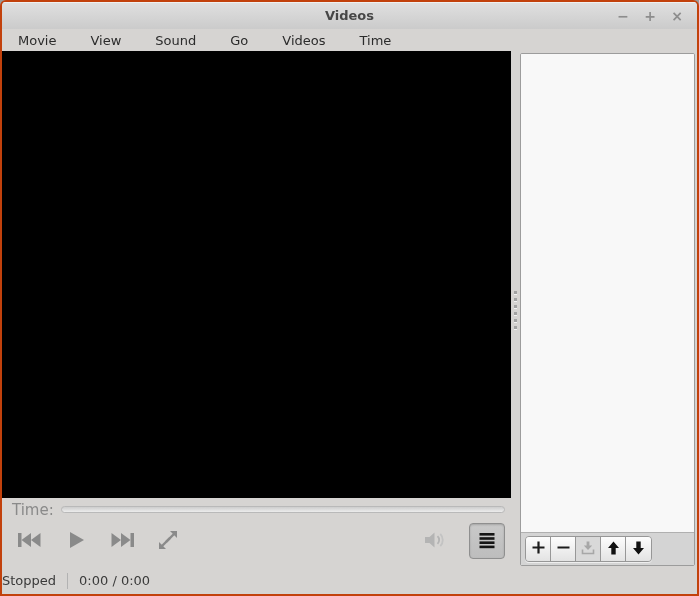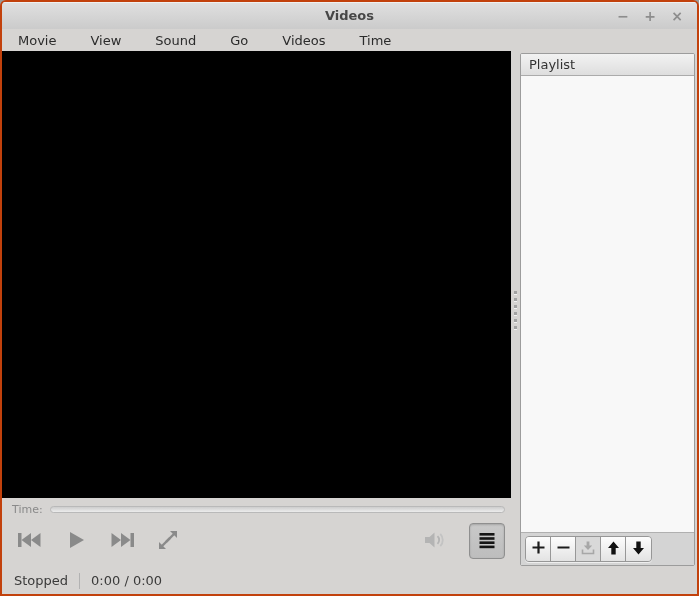--- a/index.html
+++ b/index.html
@@ -42,21 +42,21 @@
   }
   .menu-item { font-size:13px; color:#2b2b2b; padding:2px 8px; }
 
   
   .content { flex:1 1 auto; display:flex; }
 
   .left-pane { width:509px; flex:0 0 509px; display:flex; flex-direction:column; }
   .video-area { height:447px; flex:0 0 447px; background:#000000; }
 
   .time-row { height:19px; flex:0 0 19px; display:flex; align-items:center; padding:4px 6px 0 10px; }
-  .time-label { font-size:11px; color:#8a8a8a; margin-right:7px; }
+  .time-label { font-size:15px; color:#8a8a8a; margin-right:7px; }
   .seek-track {
     flex:1; height:7px; border-radius:4px;
     border:1px solid #b9b9b9;
     background:linear-gradient(#cdcdcd,#ececec);
   }
 
   .controls-row { height:48px; flex:0 0 48px; position:relative; display:flex; align-items:center; }
   .pb-btn {
     width:38px; height:36px; display:flex; align-items:center; justify-content:center;
     background:transparent; border:none;
@@ -66,21 +66,21 @@
   .volume-wrap { position:absolute; right:64px; top:12px; }
   .toggle-btn {
     position:absolute; right:6px; top:6px;
     width:36px; height:36px; border-radius:4px;
     border:1px solid #8f8f8f;
     background:linear-gradient(#c9c9c9,#bdbdbd);
     box-shadow:inset 0 1px 2px rgba(0,0,0,0.18);
     display:flex; align-items:center; justify-content:center;
   }
 
-  .statusbar { height:31px; flex:0 0 31px; display:flex; align-items:center; padding-left:12px; }
+  .statusbar { height:31px; flex:0 0 31px; display:flex; align-items:center; }
   .status-text { font-size:13px; color:#3a3a3a; }
   .status-sep { width:1px; height:16px; background:#b2b2b2; margin:0 11px; }
 
   
   .splitter { width:9px; flex:0 0 9px; display:flex; flex-direction:column; align-items:center; padding-top:240px; }
   .grip-dot { width:3px; height:3px; margin-bottom:4px; background:#a2a2a2; box-shadow:0 1px 0 #f2f2f2; }
 
   
   .right-pane { flex:1 1 auto; display:flex; flex-direction:column; padding:2px 2px 0 0; }
   .playlist-panel {
@@ -224,23 +224,20 @@
       <span class="grip-dot"></span>
       <span class="grip-dot"></span>
       <span class="grip-dot"></span>
       <span class="grip-dot"></span>
       <span class="grip-dot"></span>
       <span class="grip-dot"></span>
     </div>
 
     <div class="right-pane">
       <div class="playlist-panel">
-        <div class="playlist-header">
-          <span>Playlist</span>
-        </div>
         <div class="playlist-list"></div>
         <div class="playlist-toolbar">
           <div class="btn-group">
             <button class="pl-btn">
               <span>
                 <svg width="15" height="15" viewBox="0 0 15 15">
                   <path d="M7.5 1.5 V13.5 M1.5 7.5 H13.5" stroke="#1c1c1c" stroke-width="2.2" fill="none"></path>
                 </svg>
               </span>
             </button>

